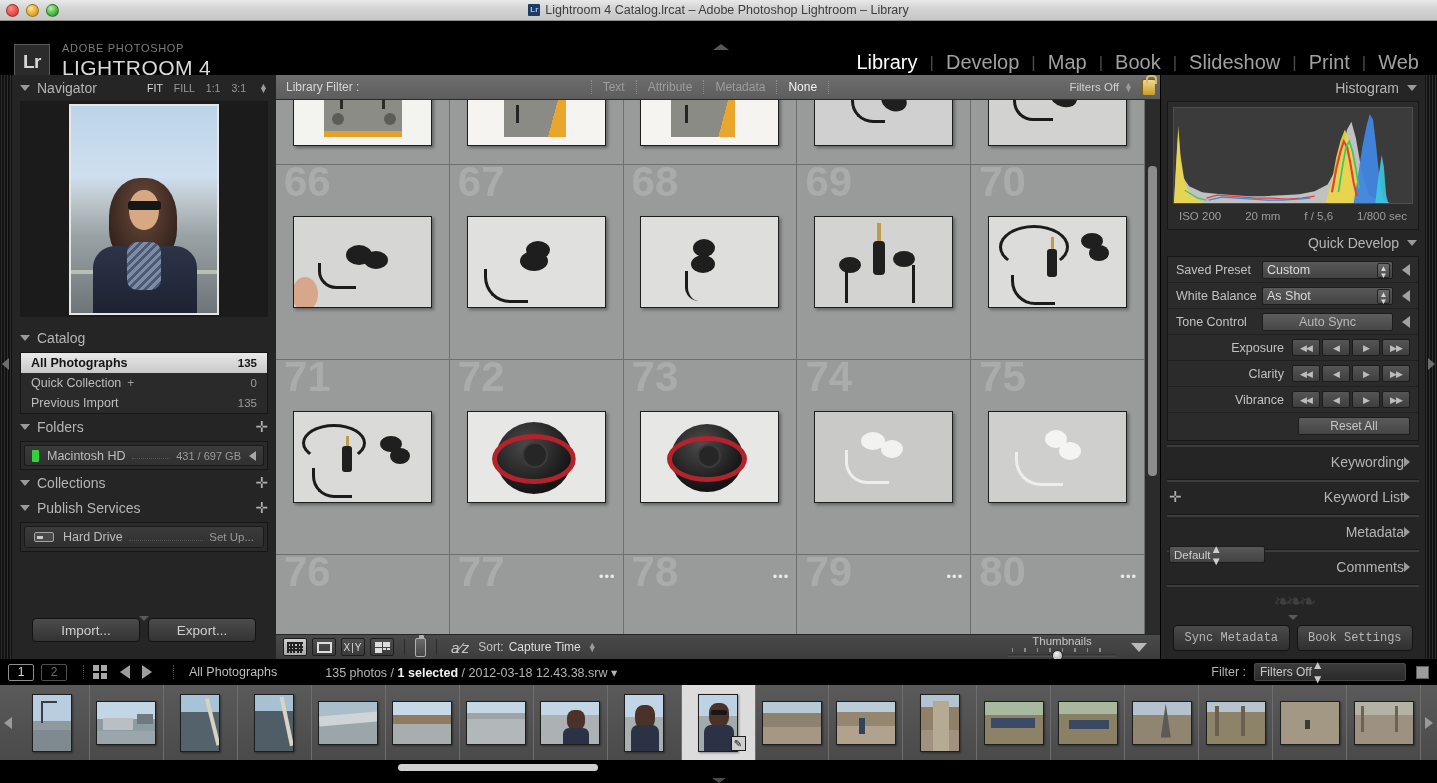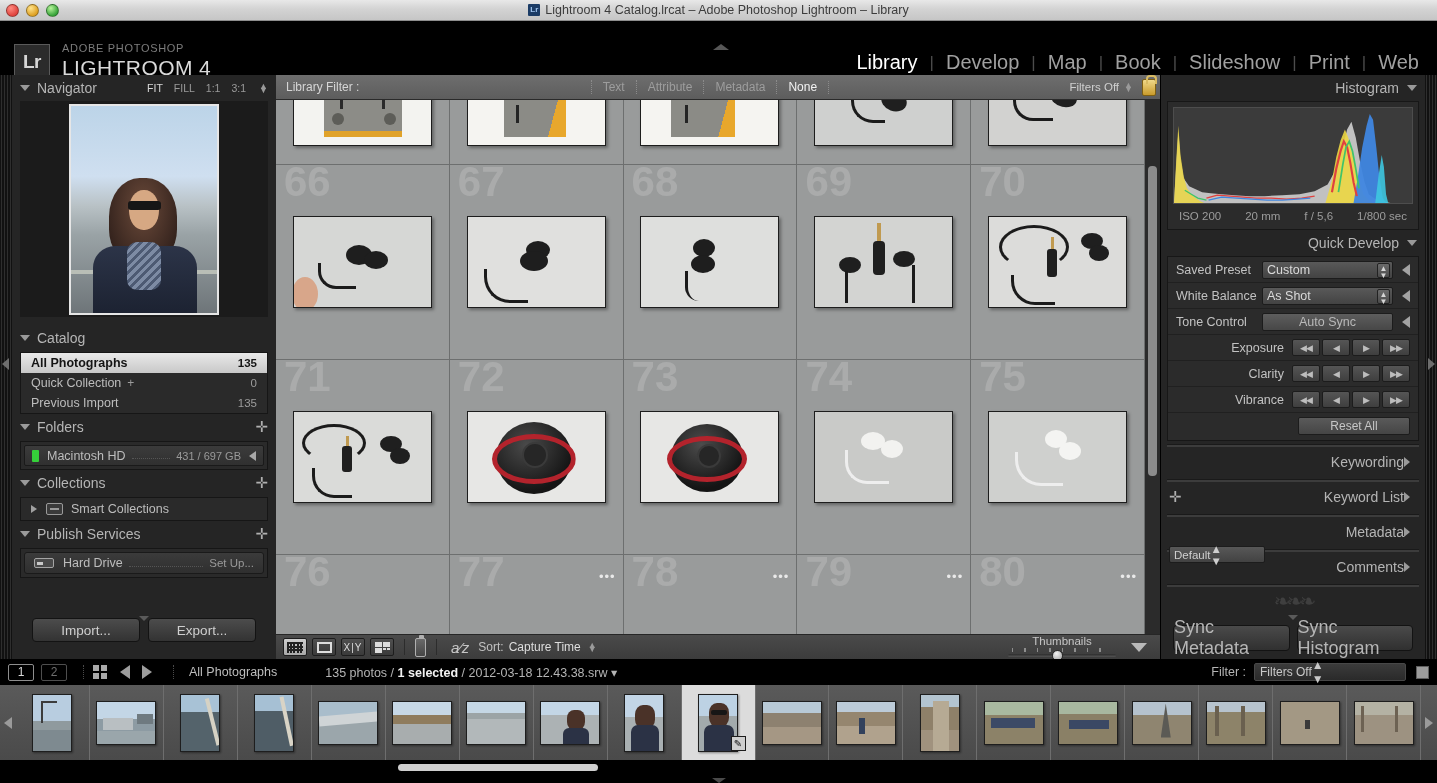--- a/index.html
+++ b/index.html
@@ -424,21 +424,21 @@
   .flourish{
     margin:4px auto 0 auto; width:120px; height:20px; color:#3f3f3f;
     font-size:20px; text-align:center; line-height:20px; letter-spacing:-4px;
   }
   .rbuttons{
     position:absolute; left:0; bottom:8px; width:264px; display:flex; gap:7px; padding:0 12px;
   }
   .rbtn{
     flex:1; height:26px; border-radius:4px; border:1px solid #131313;
     background:linear-gradient(to bottom,#4a4a4a,#303030); color:#b6b6b6;
-    font-size:18px; display:flex; align-items:center; justify-content:center;
+    font-size:12px; display:flex; align-items:center; justify-content:center;font-family:Liberation Mono, monospace;
   }
 
   
   .status{
     position:absolute; left:0; top:659px; width:1437px; height:26px; background:#000;
     display:flex; align-items:center; padding:0 8px; font-size:12.5px; color:#b4b4b4;
   }
   .pagebtn{
     width:26px;height:17px;border:1px solid #8e8e8e;border-radius:2px;
     display:flex;align-items:center;justify-content:center; font-size:12px; color:#d8d8d8;
@@ -621,27 +621,20 @@
         <div class="caret-l"></div>
       </div>
     </div>
 
     <div class="sec-head">
       <div class="disc"></div>
       <span>Collections</span>
       <span class="sp"></span>
       <span class="plus-icon">✛</span>
     </div>
-    <div class="panel-box">
-      <div class="coll-row">
-        <div class="tri-right"></div>
-        <div class="boxicon"></div>
-        <span>Smart Collections</span>
-      </div>
-    </div>
 
     <div class="sec-head">
       <div class="disc"></div>
       <span>Publish Services</span>
       <span class="sp"></span>
       <span class="plus-icon">✛</span>
     </div>
     <div class="panel-box">
       <div class="pub-row">
         <div class="hd-icon"></div>
@@ -1004,21 +997,21 @@
     </div>
     <div class="rdiv"></div>
 
     <div class="flourish">❧❧❧</div>
     <div class="panel-end" style="position:static;width:auto;">
       <div class="t"></div>
     </div>
 
     <div class="rbuttons">
       <div class="rbtn">Sync Metadata</div>
-      <div class="rbtn">Sync Histogram</div>
+      <div class="rbtn">Book Settings</div>
     </div>
   </div>
 
   <div class="status">
     <div class="pagebtn">1</div>
     <div class="pagebtn dim">2</div>
     <div class="dotsep"></div>
     <div class="gridicon"></div>
     <div class="arr l"></div>
     <div class="arr r"></div>

